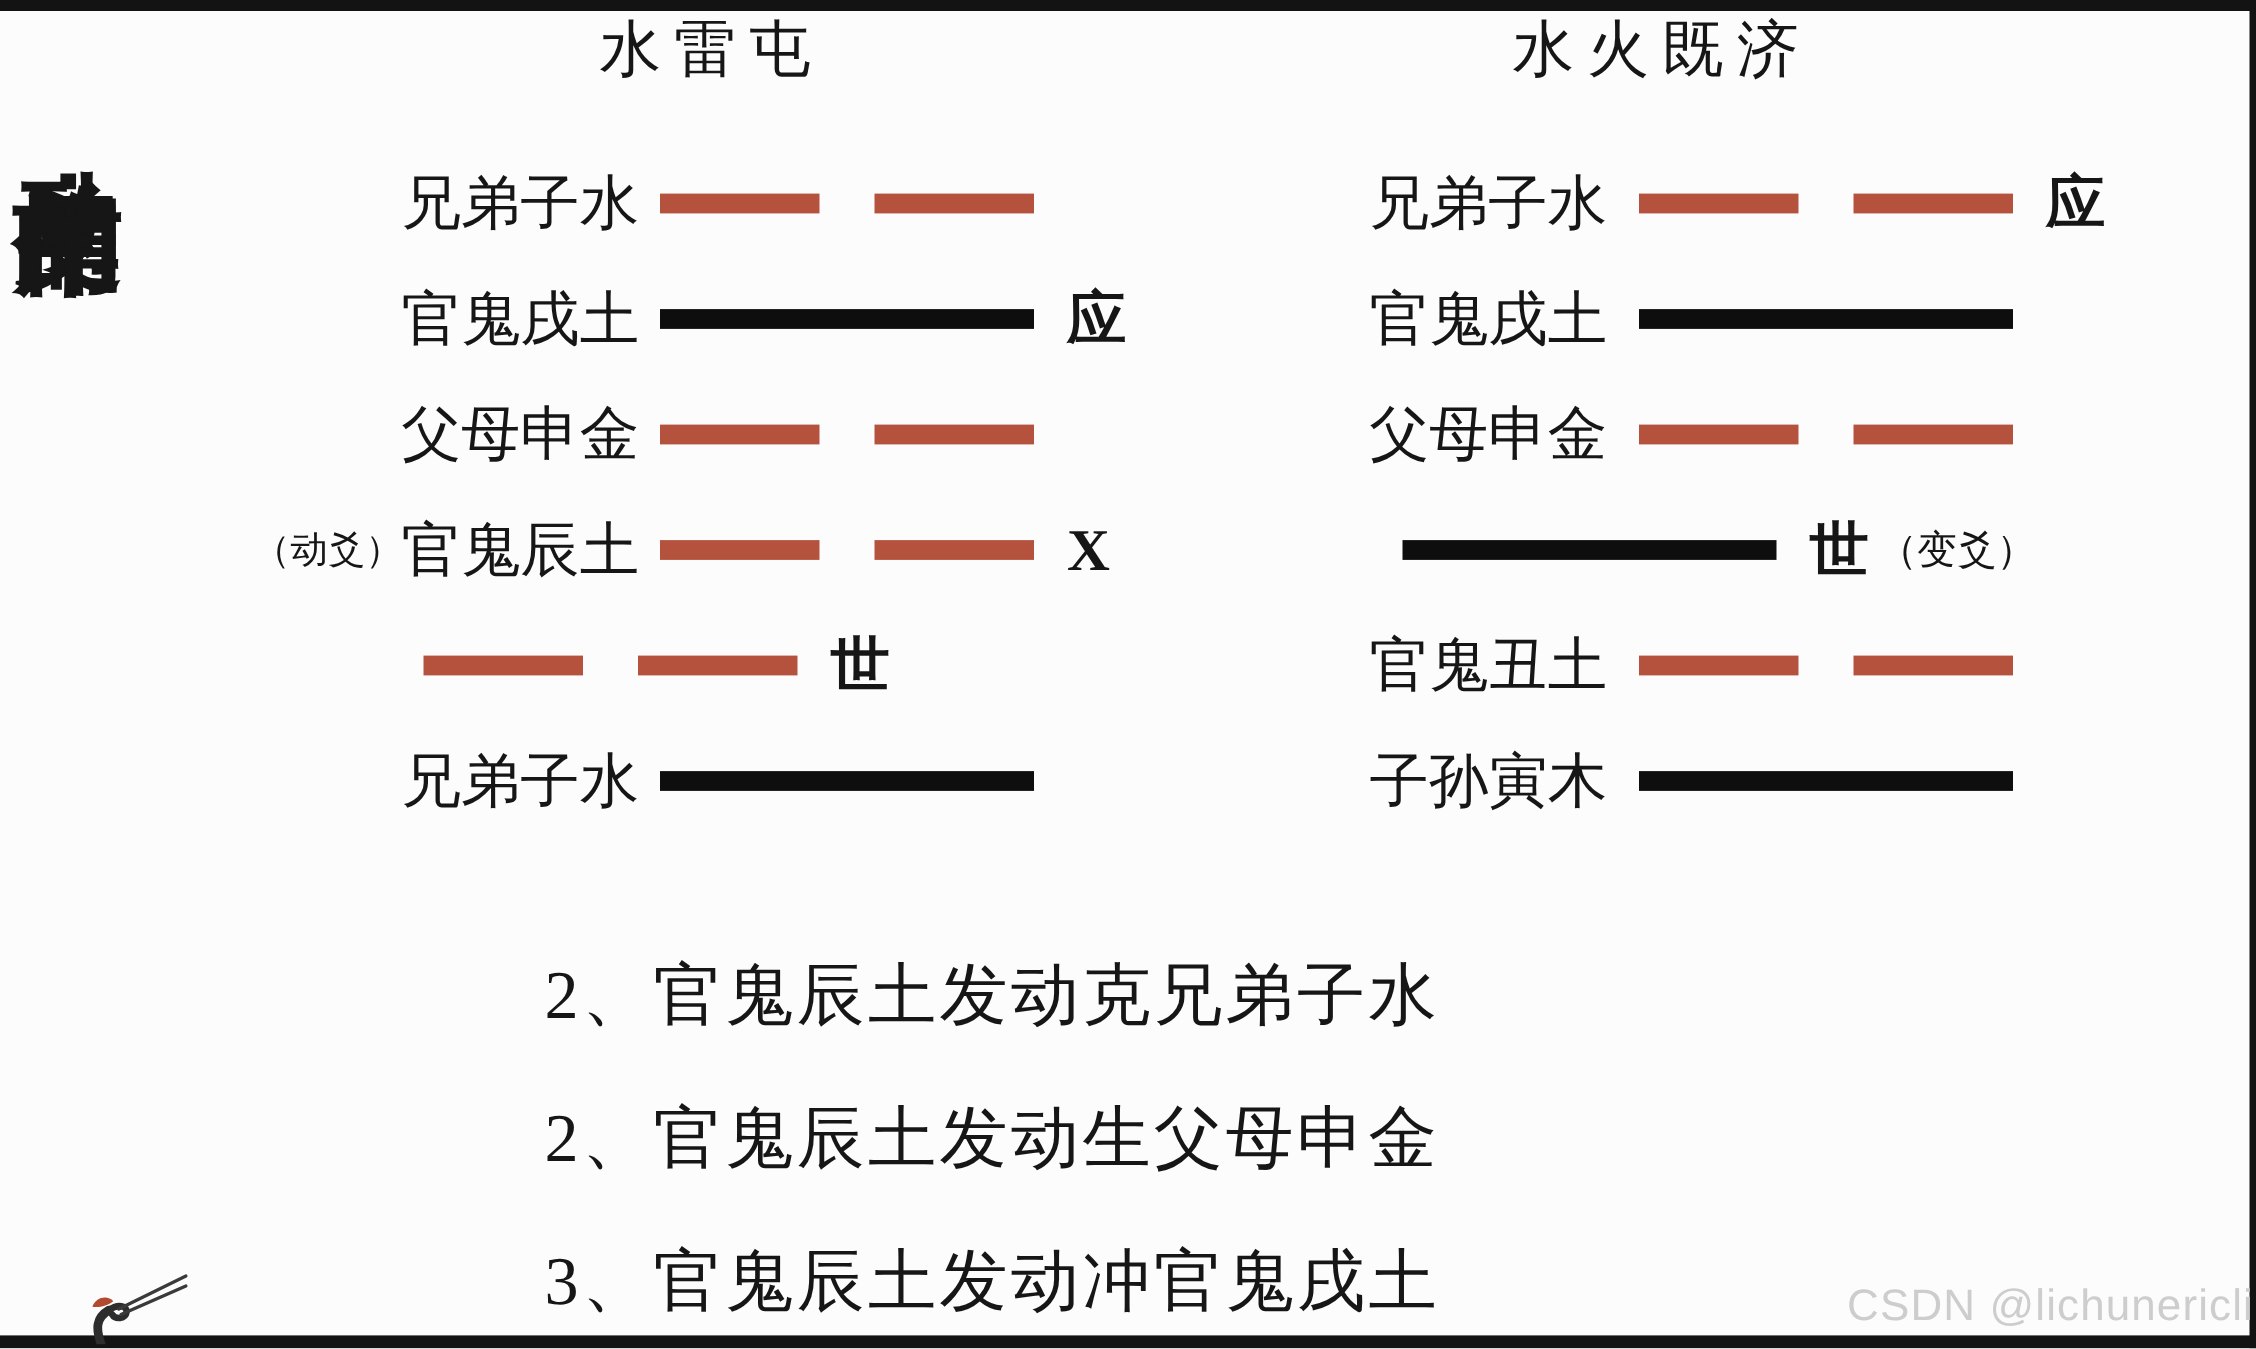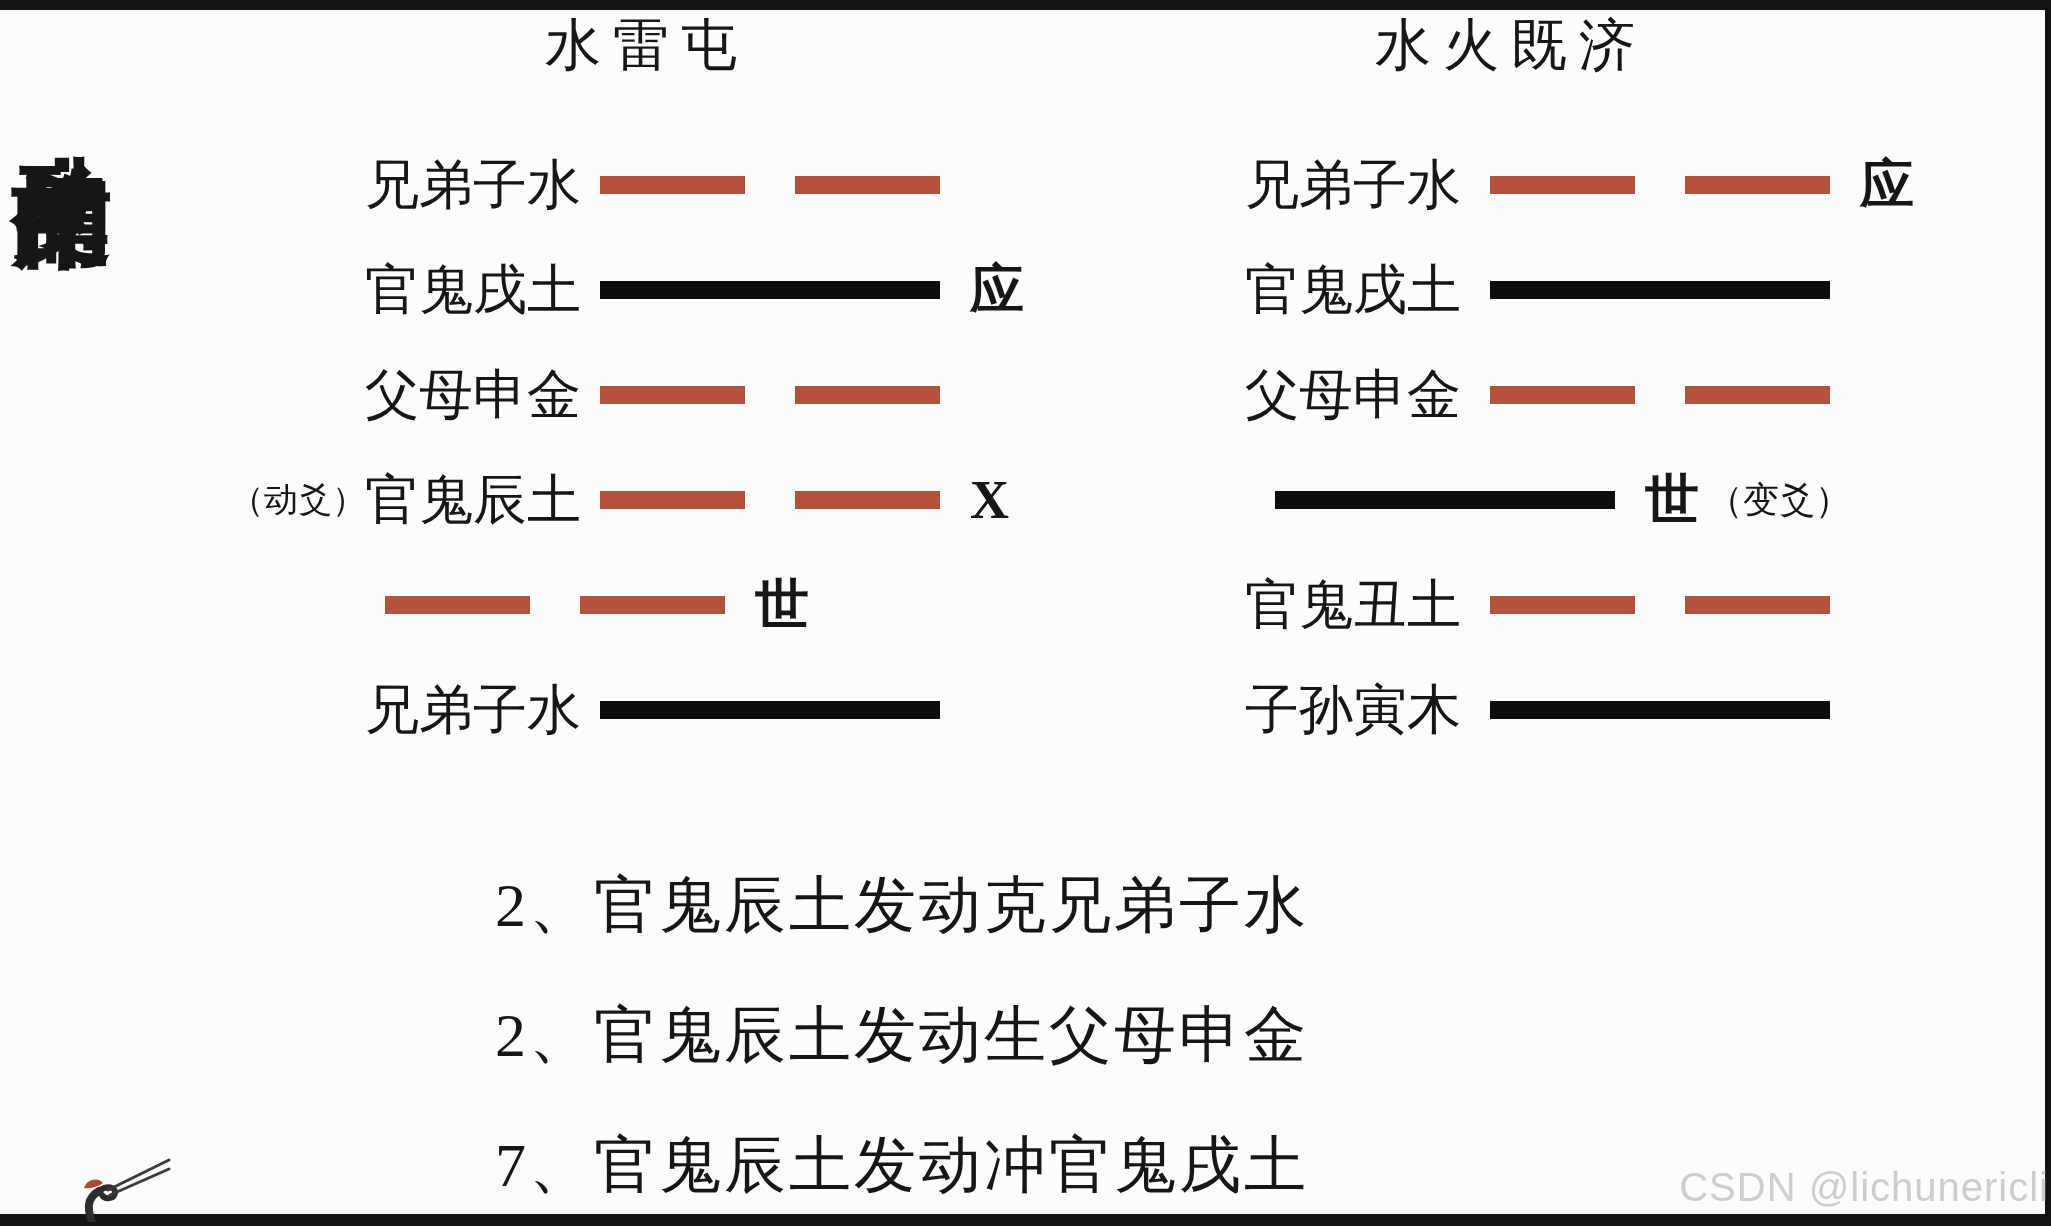--- a/index.html
+++ b/index.html
@@ -213,21 +213,21 @@
       <span class="marker">
           <span class="m-main"></span>
           <span class="m-note"></span>
         </span>
     </div>
   </div>
 
   <div class="notes">
     <div class="note-line">2、官鬼辰土发动克兄弟子水</div>
     <div class="note-line">2、官鬼辰土发动生父母申金</div>
-    <div class="note-line">7、官鬼辰土发动冲官鬼戌土</div>
+    <div class="note-line">3、官鬼辰土发动冲官鬼戌土</div>
   </div>
 
   <svg class="logo" viewBox="0 0 120 74">
     <path d="M36 74 C31 60 31 50 43 43" stroke="#2d2d2d" stroke-width="8" fill="none" stroke-linecap="round"></path>
     <path d="M43 43 C51 37 60 39 59 45 C58 51 49 52 46 47" stroke="#2d2d2d" stroke-width="6" fill="none" stroke-linecap="round"></path>
     <path d="M52 42 L113 12" stroke="#3a3a3a" stroke-width="3" fill="none" stroke-linecap="round"></path>
     <path d="M54 47 L113 21" stroke="#3a3a3a" stroke-width="3" fill="none" stroke-linecap="round"></path>
     <path d="M28 40 C31 31 42 29 47 35 C42 39 34 41 28 40 Z" fill="#b24a2f"></path>
   </svg>
 

